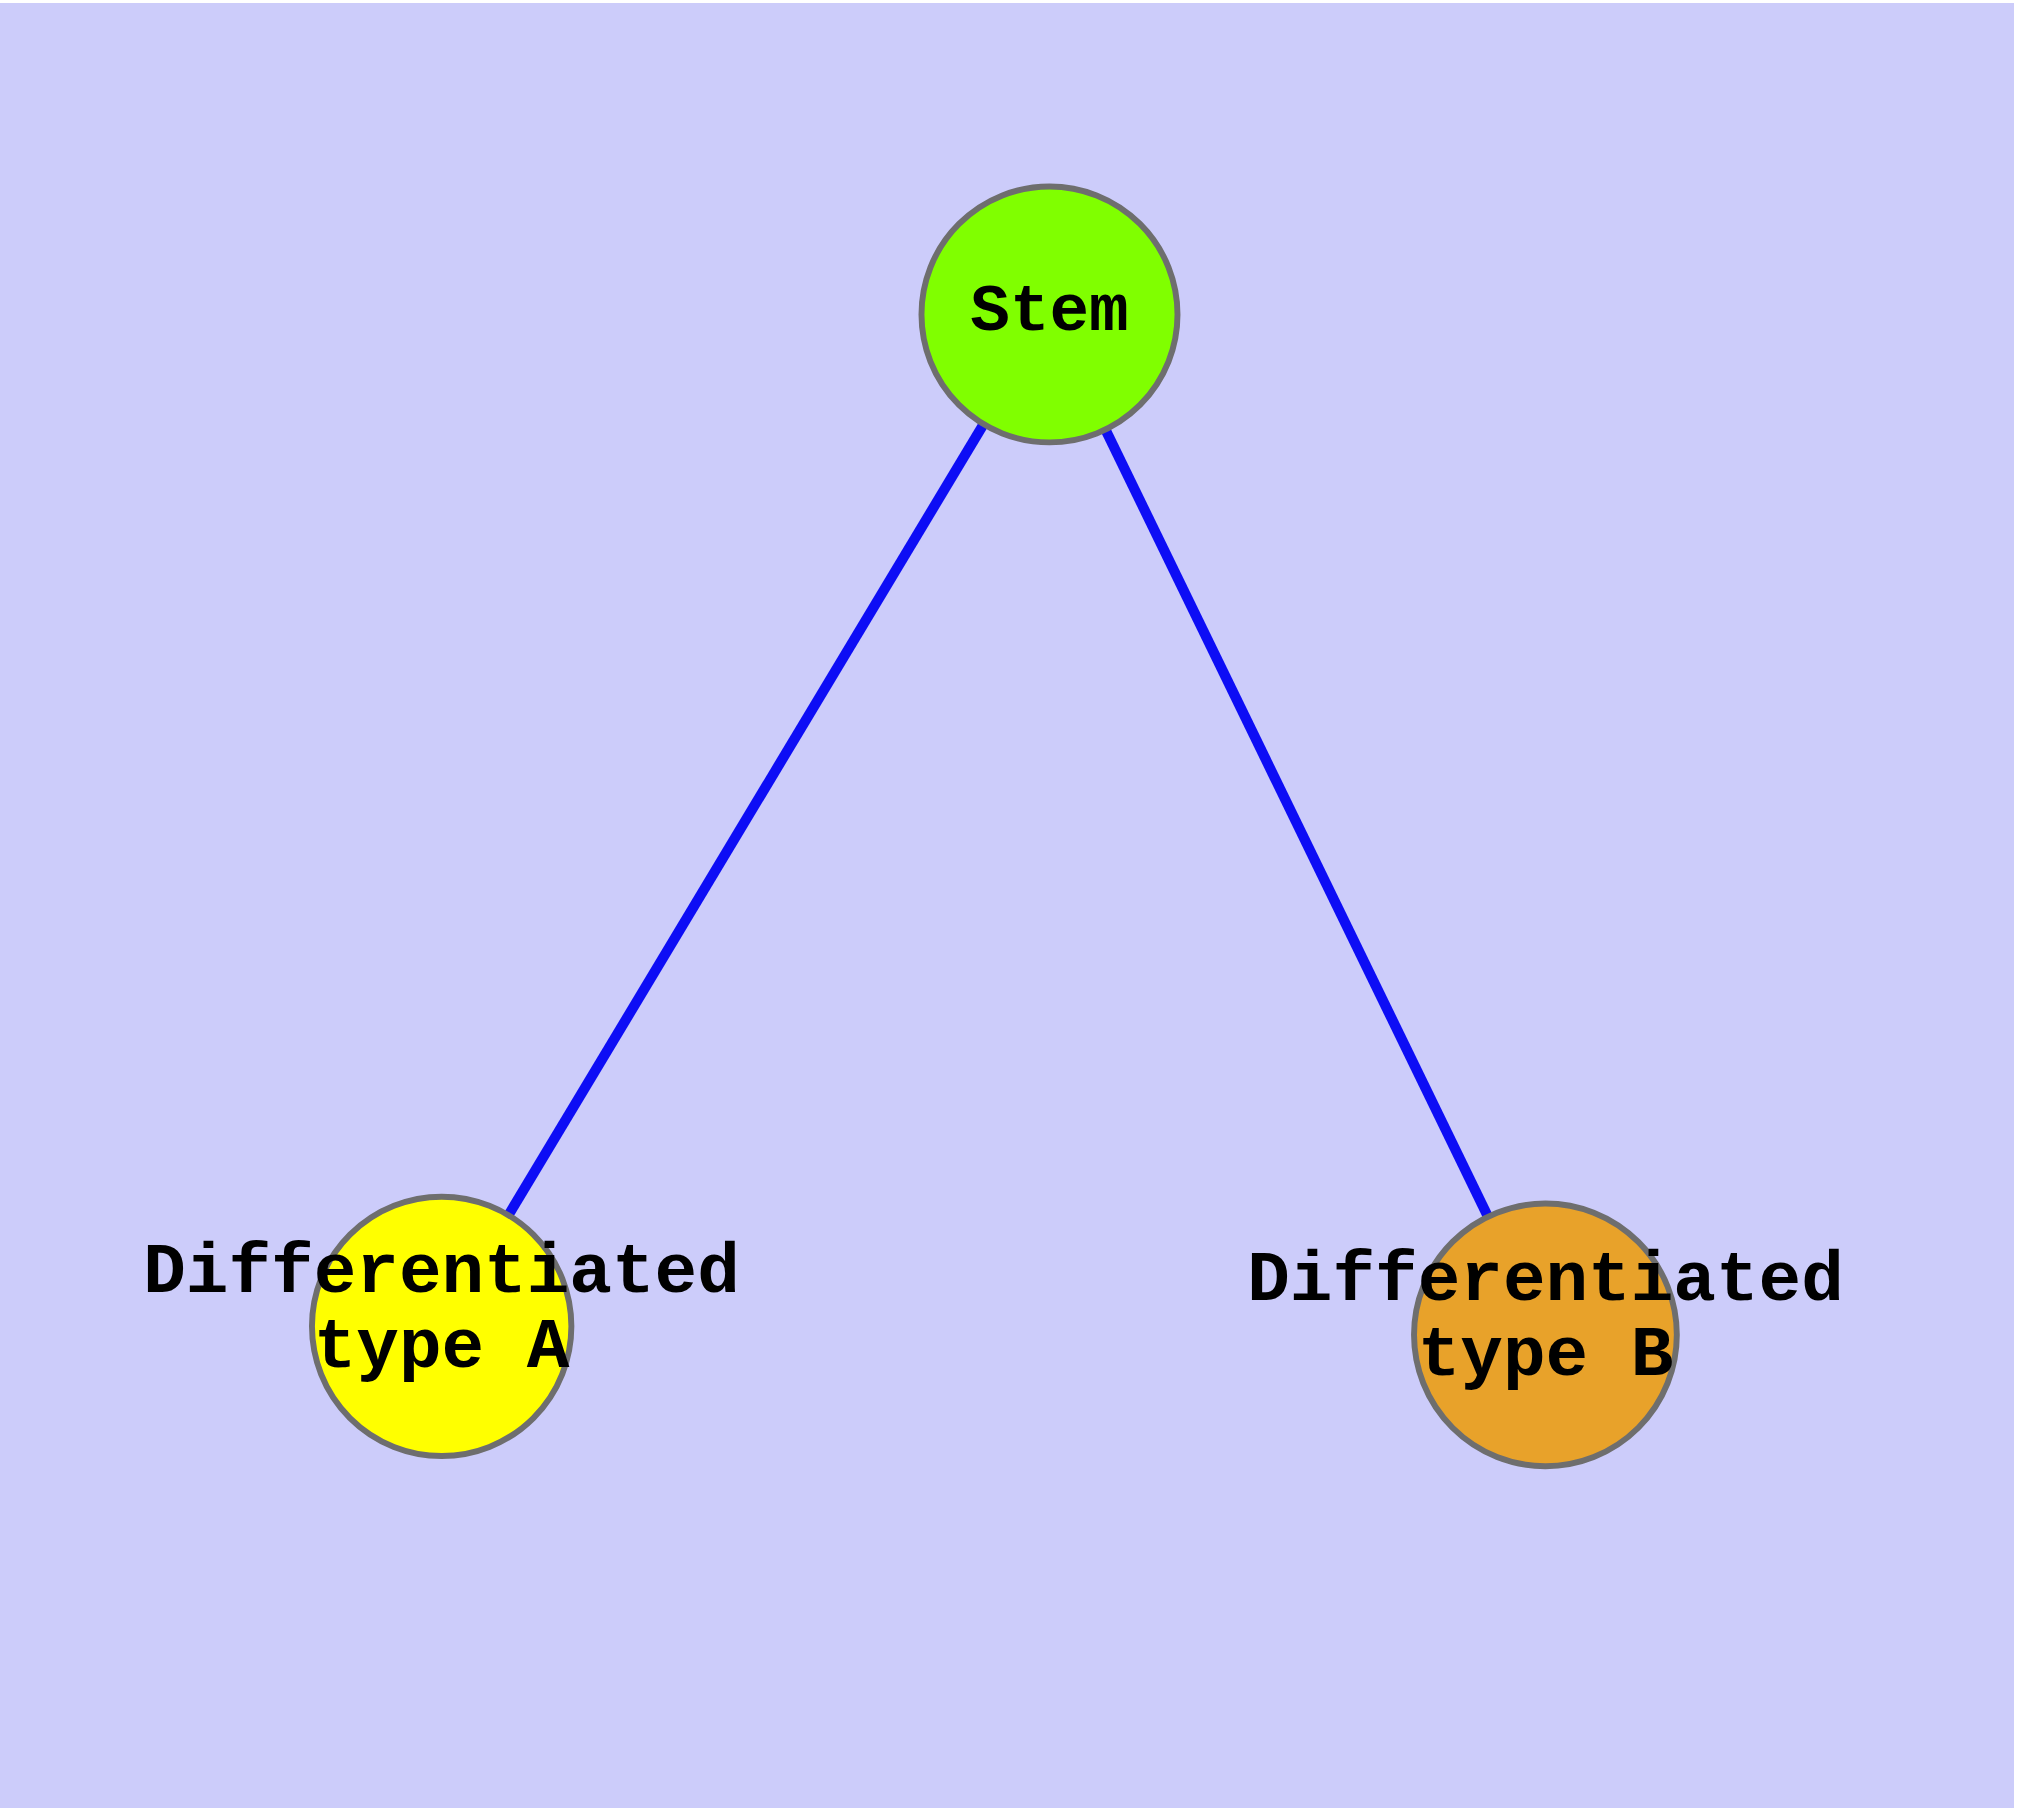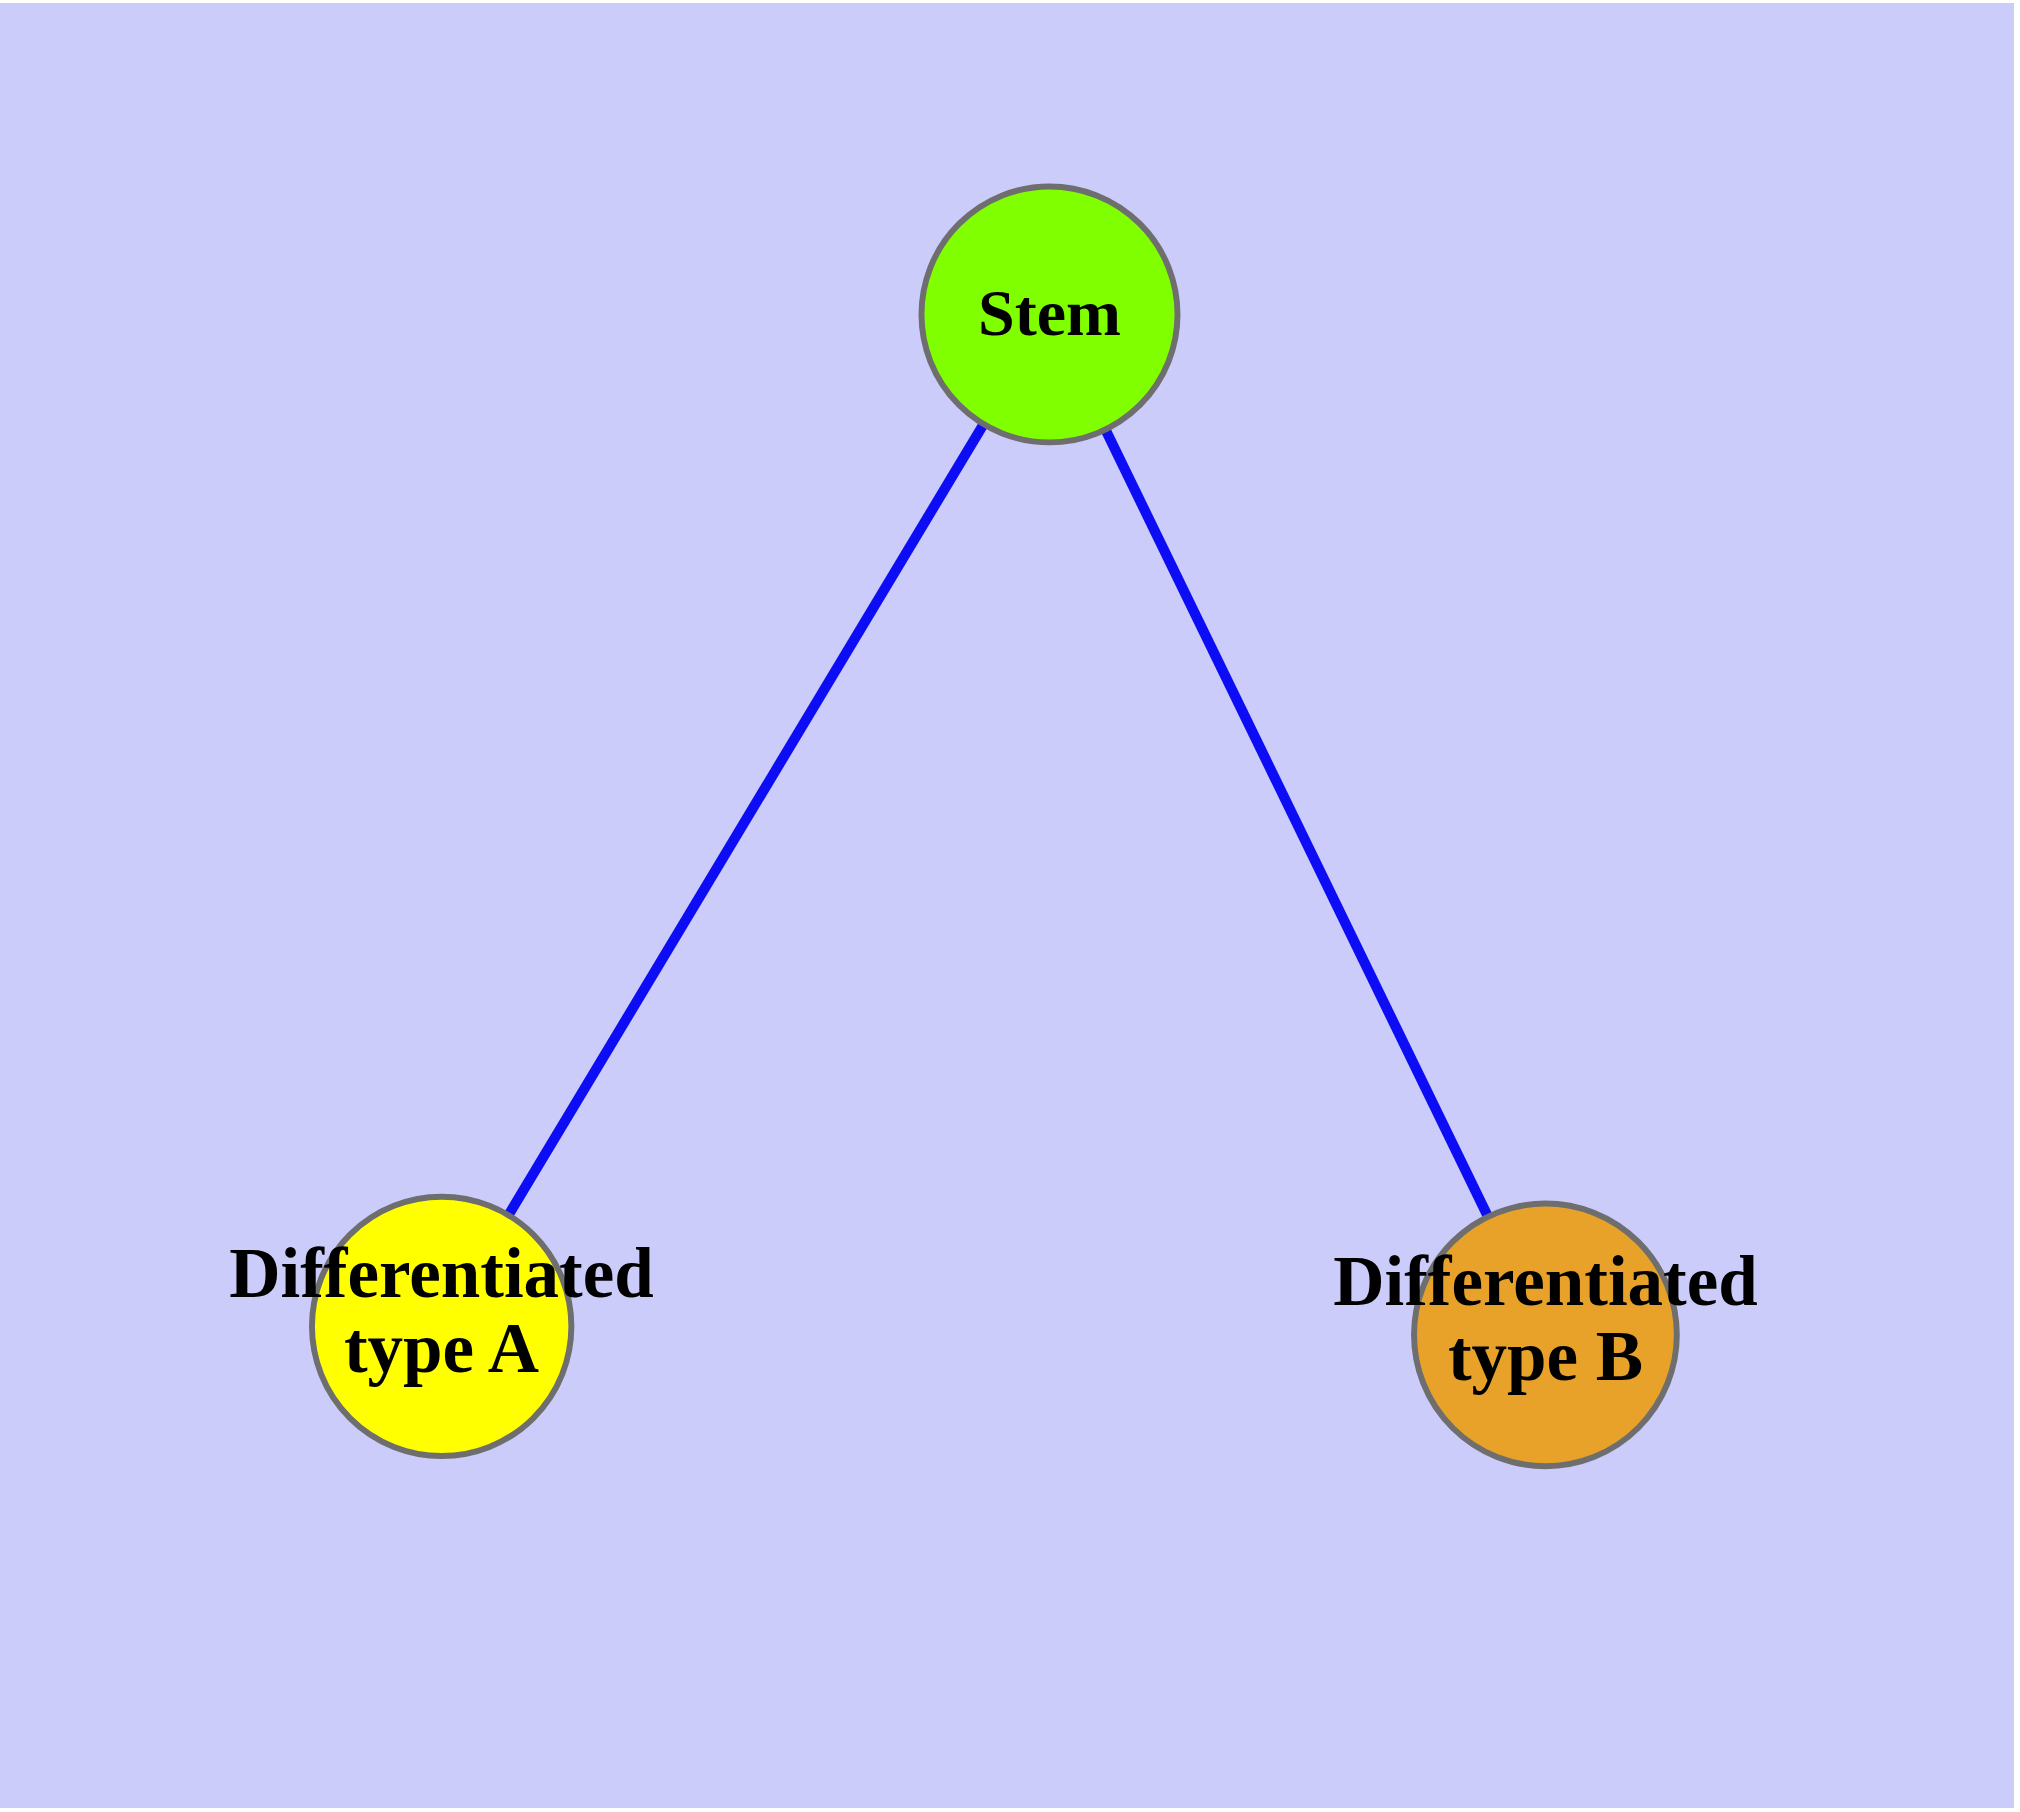--- a/index.html
+++ b/index.html
@@ -33,21 +33,21 @@
     position: absolute;
     left: 0;
     top: 0;
     width: 2021px;
     height: 1812px;
     overflow: visible;
   }
   .node-label {
     position: absolute;
     color: #000000;
-    font-family: Liberation Serif, serif;
+    font-family: Liberation Mono, monospace;
     font-weight: bold;
     text-align: center;
     line-height: 1.06;
     white-space: pre-line;
     pointer-events: none;
     -webkit-font-smoothing: antialiased;
   }
   .label-stem {
     font-size: 66px;
     left: 795px;

